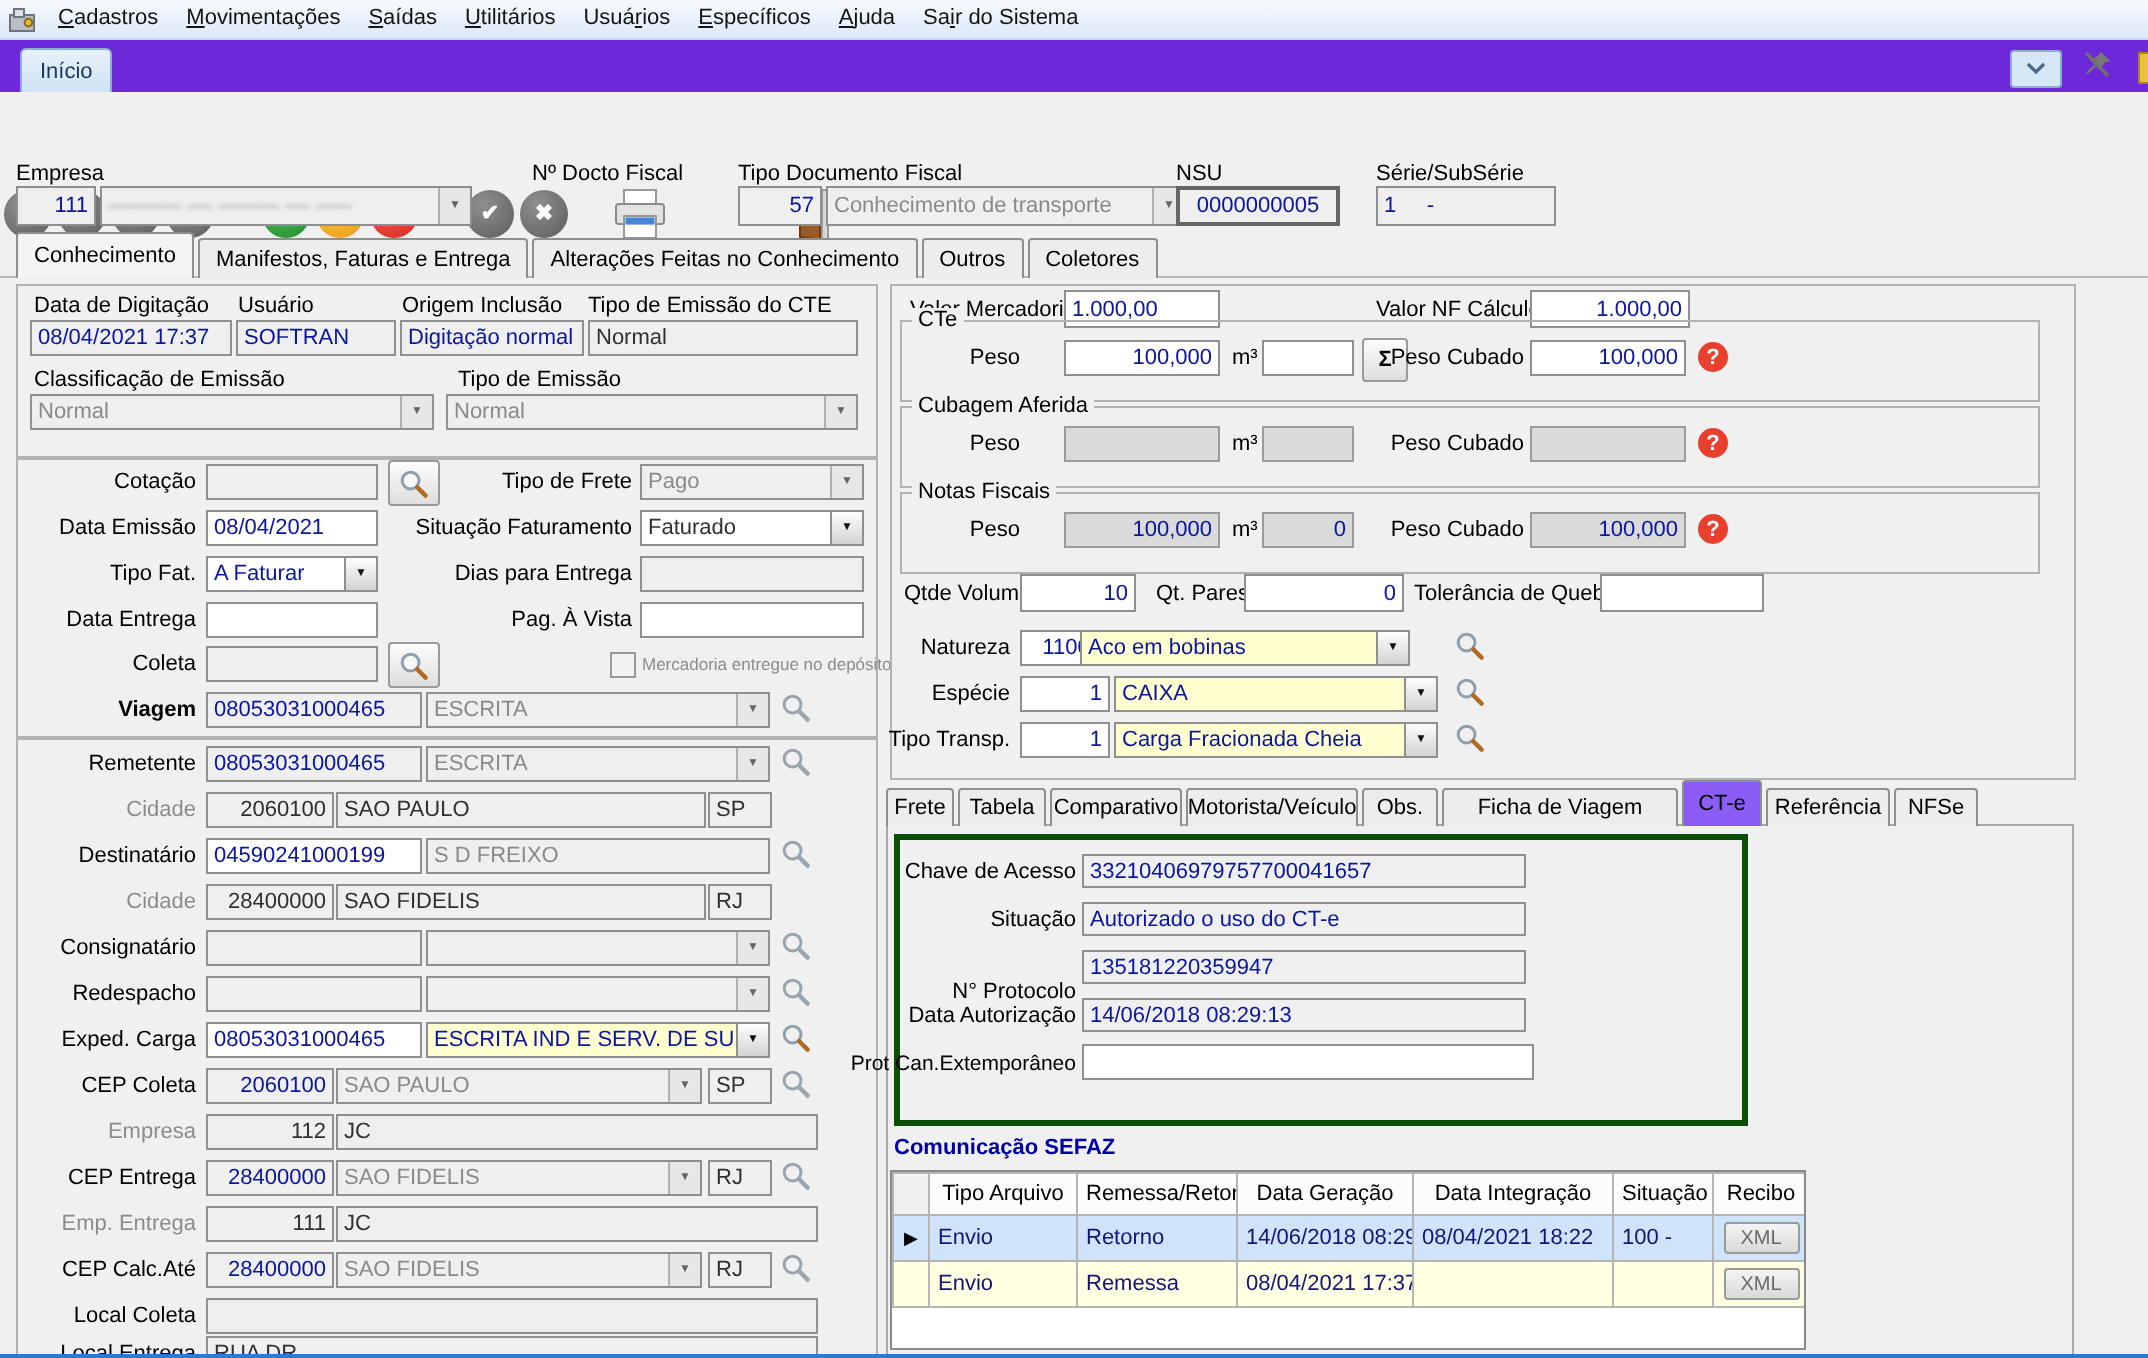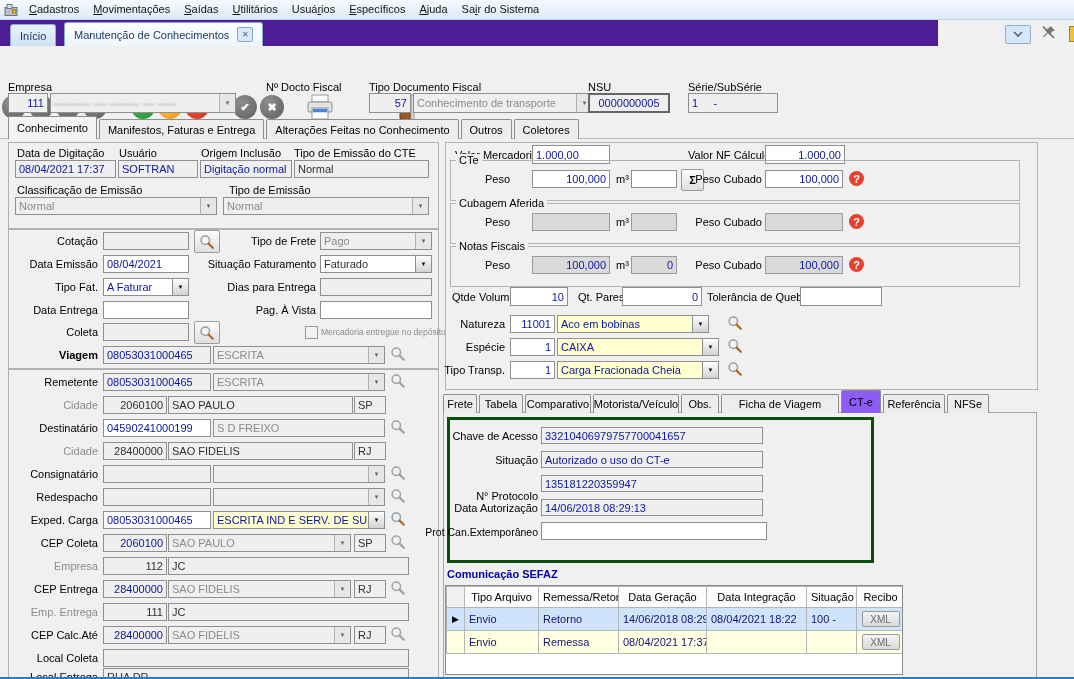--- a/index.html
+++ b/index.html
@@ -5,21 +5,21 @@
   html,body{margin:0;padding:0}
   .screen{position:relative;width:1074px;height:679px;background:#f0f0f0;overflow:hidden;
           font-family:"Liberation Sans",sans-serif;font-size:11px;color:#000}
   
   .menubar{position:absolute;left:0;top:0;width:1074px;height:19px;
            background:linear-gradient(#f6fafe,#dce9f7);border-bottom:1px solid #c3d5e8;
            display:flex;align-items:center}
   .appicon{margin:0 4px 0 4px;display:flex}
   .mitem{padding:0 7px;line-height:19px;color:#141414;cursor:default;white-space:nowrap}
   
-  .tabstrip{position:absolute;left:0;top:20px;width:938px;height:26px;background:#4c1d95;border-bottom:1px solid #b91c1c}
+  .tabstrip{position:absolute;left:0;top:20px;width:1074px;height:26px;background:#6d28d9;border-bottom:1px solid #b91c1c}
   .dtab{position:absolute;bottom:0;height:21px;border:1px solid #8eaecd;border-bottom:none;
         border-radius:3px 3px 0 0;display:flex;align-items:center;padding:0 9px;color:#1d3a63;white-space:nowrap}
   .dtab.ina{background:linear-gradient(#e9f2fb,#cfe2f4)}
   .dtab.act{background:linear-gradient(#fdfeff,#eef5fc);height:23px}
   .closebox{margin-left:8px;width:14px;height:13px;background:#d9e7f8;border:1px solid #86a7cc;border-radius:2px;
             display:flex;align-items:center;justify-content:center;font-size:8px;color:#47658f;line-height:1}
   .strip-btn{position:absolute;top:5px;width:24px;height:17px;background:#d6e7f8;border:1px solid #8eaecd;
              border-radius:2px;display:flex;align-items:center;justify-content:center}
   
   .toolbar{position:absolute;left:0;top:46px;width:1074px;height:32px;background:#f0f0f0}
@@ -105,24 +105,20 @@
       <span class="mitem">Usuá<u>r</u>ios</span>
       <span class="mitem"><u>E</u>specíficos</span>
       <span class="mitem"><u>A</u>juda</span>
       <span class="mitem">Sa<u>i</u>r do Sistema</span>
     </div>
 
   <div class="tabstrip">
     <div class="dtab ina" style="left:10px">
       <span>Início</span>
     </div>
-    <div class="dtab act" style="left:64px">
-      <span>Manutenção de Conhecimentos</span>
-      <span class="closebox">✕</span>
-    </div>
     <div class="strip-btn" style="left:1005px">
       <svg width="10" height="7" viewBox="0 0 10 7">
           <polyline points="1,1 5,5 9,1" fill="none" stroke="#4a6a8a" stroke-width="1.6"></polyline>
         </svg>
     </div>
     <span style="position:absolute;left:1040px;top:4px">
       <svg width="17" height="17" viewBox="0 0 17 17">
           <path d="M10.5 2l4.5 4.5-2.8.9-2.2 3.6-2-2-4.2 4.2-.8-.8 4.2-4.2-2-2 3.6-2.2z" fill="#777"></path>
           <line x1="3" y1="2.5" x2="14" y2="14" stroke="#707070" stroke-width="1.7"></line>
         </svg>
@@ -560,21 +556,21 @@
     </div>
   <span class="L" style="left:707px;top:291px">Tolerância de Quebra</span>
   <div class="F" style="left:800px;top:287px;width:82px;height:19px">
       <span></span>
     </div>
 
   <span class="L r" style="left:445px;top:318px;width:60px">Natureza</span>
   <div class="F rt" style="left:510px;top:315px;width:45px">
       <span>11001</span>
     </div>
-  <div class="F y C" style="left:557px;top:315px;width:152px">
+  <div class="F y C" style="left:540px;top:315px;width:165px">
       <span>Aco em bobinas</span>
       <span class="arr on">▼</span>
     </div>
   <span class="mag" style="left:727px;top:315px"><svg width="16" height="16" viewBox="0 0 16 16">
         <circle cx="6.3" cy="6.3" r="4.2" fill="none" stroke="#8fa0ae" stroke-width="1.5"></circle>
         <line x1="9.6" y1="9.6" x2="13.8" y2="13.8" stroke="#b06a24" stroke-width="2.2" stroke-linecap="round"></line>
       </svg></span>
 
   <span class="L r" style="left:445px;top:341px;width:60px">Espécie</span>
   <div class="F rt" style="left:510px;top:338px;width:45px">

